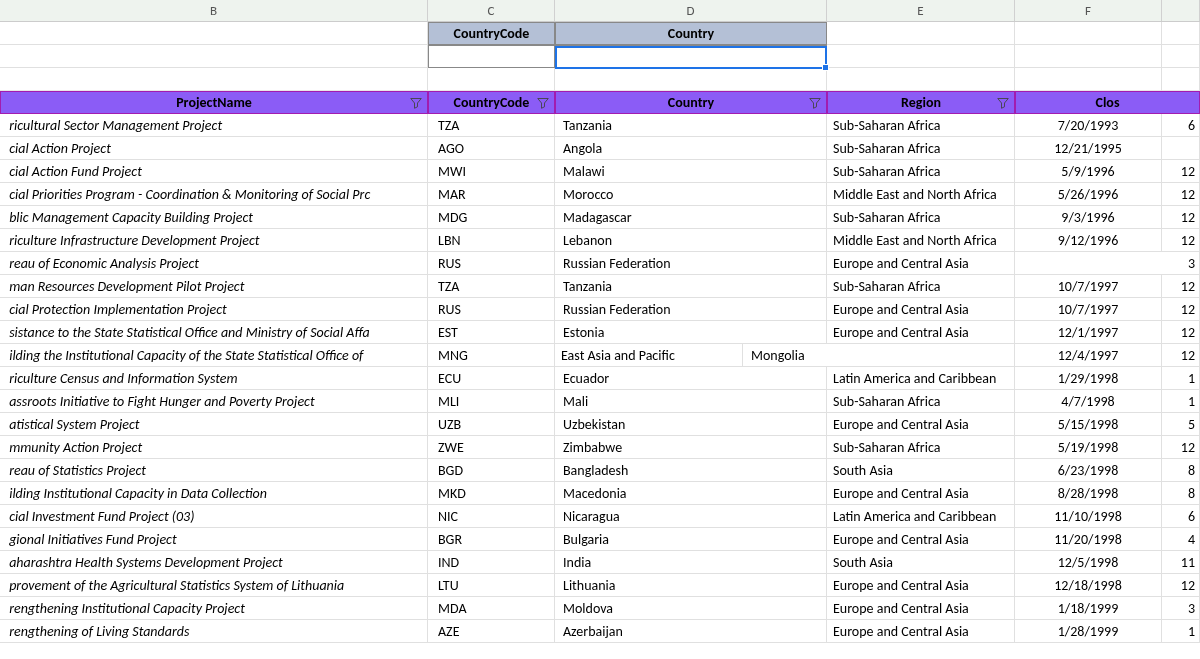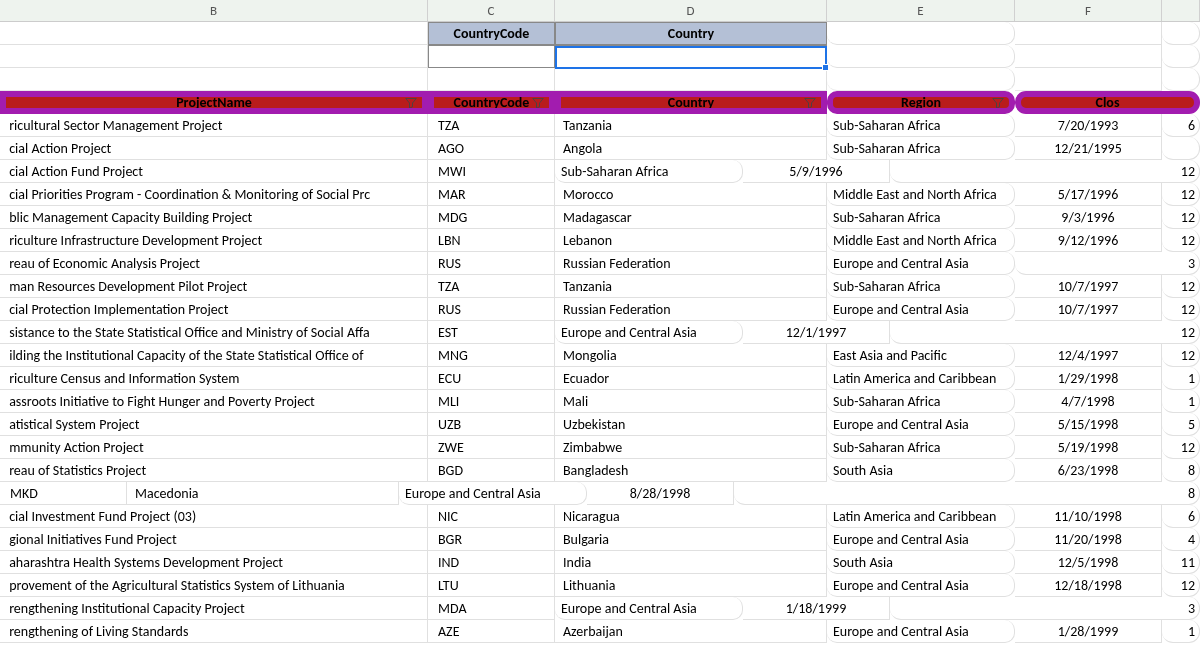--- a/index.html
+++ b/index.html
@@ -33,55 +33,55 @@
   .cell {
     border-right: 1px solid #e0e0e0;
     border-bottom: 1px solid #e0e0e0;
     padding: 2px 6px;
     overflow: hidden; white-space: nowrap;
     display: flex; align-items: center;
   }
   .c-b { width: 428px; }
   .c-c { width: 127px; }
   .c-d { width: 272px; }
-  .c-e { width: 188px; border-radius: 10px; }
+  .c-e { width: 188px; }
   .c-f { width: 147px; justify-content: center; }
-  .c-g { flex: 1; justify-content: flex-end; border-radius: 11px; }
+  .c-g { flex: 1; justify-content: flex-end; }
 
   
   .mini-hdr { background: #b4c0d6; font-weight: 700; justify-content: center; border: 1px solid #888; }
   .mini-emp { border: 1px solid #888; background: #fff; }
 
   
   .sel-cell {
     position: absolute;
     top: 46px; left: 555px; width: 272px; height: 23px;
     border: 2px solid #1e73e7;
     pointer-events: none;
   }
   .sel-handle {
     position: absolute; right: -4px; bottom: -4px; width: 7px; height: 7px;
     background: #1e73e7; border: 1px solid #fff;
   }
 
   
   .tbl-hdr .cell {
-    background: #b91c1c; font-weight: 700; border: 6px solid #a21caf;
+    background: #8b5cf6; font-weight: 700; border: 1px solid #a21caf;
     justify-content: center; position: relative;
   }
   .tbl-hdr .c-b { justify-content: center; }
 
   .filter-icon {
     position: absolute; right: 4px; top: 50%; transform: translateY(-50%);
     width: 14px; height: 14px;
     display: flex; align-items: center; justify-content: center;
   }
   .filter-icon svg { width: 12px; height: 12px; }
 
-  .data-row .c-b { justify-content: flex-start; }
+  .data-row .c-b { justify-content: flex-start; font-style: italic; }
   .data-row .c-c { justify-content: flex-start; padding-left: 10px; }
   .data-row .c-d { justify-content: flex-start; padding-left: 8px; }
   .data-row .c-e { justify-content: flex-start; padding-left: 6px; }
   .data-row .c-f { justify-content: center; }
   .data-row .c-g { justify-content: flex-end; padding-right: 4px; }
 
   .spacer-row .cell { border-bottom: 1px solid #e8e8e8; }
 </style>
 </head>
 <body>
@@ -175,30 +175,31 @@
         <div class="cell c-b">&nbsp;cial Action Project</div>
         <div class="cell c-c">AGO</div>
         <div class="cell c-d">Angola</div>
         <div class="cell c-e">Sub-Saharan Africa</div>
         <div class="cell c-f">12/21/1995</div>
         <div class="cell c-g"></div>
       </div>
       <div class="row data-row">
         <div class="cell c-b">&nbsp;cial Action Fund Project</div>
         <div class="cell c-c">MWI</div>
+        <div class="cell c-d">Malawi</div>
         <div class="cell c-e">Sub-Saharan Africa</div>
         <div class="cell c-f">5/9/1996</div>
         <div class="cell c-g">12</div>
       </div>
       <div class="row data-row">
         <div class="cell c-b">&nbsp;cial Priorities Program - Coordination &amp; Monitoring of Social Prc</div>
         <div class="cell c-c">MAR</div>
         <div class="cell c-d">Morocco</div>
         <div class="cell c-e">Middle East and North Africa</div>
-        <div class="cell c-f">5/17/1996</div>
+        <div class="cell c-f">5/26/1996</div>
         <div class="cell c-g">12</div>
       </div>
       <div class="row data-row">
         <div class="cell c-b">&nbsp;blic Management Capacity Building Project</div>
         <div class="cell c-c">MDG</div>
         <div class="cell c-d">Madagascar</div>
         <div class="cell c-e">Sub-Saharan Africa</div>
         <div class="cell c-f">9/3/1996</div>
         <div class="cell c-g">12</div>
       </div>
@@ -229,29 +230,30 @@
         <div class="cell c-b">&nbsp;cial Protection Implementation  Project</div>
         <div class="cell c-c">RUS</div>
         <div class="cell c-d">Russian Federation</div>
         <div class="cell c-e">Europe and Central Asia</div>
         <div class="cell c-f">10/7/1997</div>
         <div class="cell c-g">12</div>
       </div>
       <div class="row data-row">
         <div class="cell c-b">&nbsp;sistance to the State Statistical Office and Ministry of Social Affa</div>
         <div class="cell c-c">EST</div>
+        <div class="cell c-d">Estonia</div>
         <div class="cell c-e">Europe and Central Asia</div>
         <div class="cell c-f">12/1/1997</div>
         <div class="cell c-g">12</div>
       </div>
       <div class="row data-row">
         <div class="cell c-b">&nbsp;ilding the Institutional Capacity of the State Statistical Office of</div>
         <div class="cell c-c">MNG</div>
+        <div class="cell c-e">East Asia and Pacific</div>
         <div class="cell c-d">Mongolia</div>
-        <div class="cell c-e">East Asia and Pacific</div>
         <div class="cell c-f">12/4/1997</div>
         <div class="cell c-g">12</div>
       </div>
       <div class="row data-row">
         <div class="cell c-b">&nbsp;riculture Census and Information System</div>
         <div class="cell c-c">ECU</div>
         <div class="cell c-d">Ecuador</div>
         <div class="cell c-e">Latin America and Caribbean</div>
         <div class="cell c-f">1/29/1998</div>
         <div class="cell c-g">1</div>
@@ -282,20 +284,21 @@
       </div>
       <div class="row data-row">
         <div class="cell c-b">&nbsp;reau of Statistics Project</div>
         <div class="cell c-c">BGD</div>
         <div class="cell c-d">Bangladesh</div>
         <div class="cell c-e">South Asia</div>
         <div class="cell c-f">6/23/1998</div>
         <div class="cell c-g">8</div>
       </div>
       <div class="row data-row">
+        <div class="cell c-b">&nbsp;ilding Institutional Capacity in Data Collection</div>
         <div class="cell c-c">MKD</div>
         <div class="cell c-d">Macedonia</div>
         <div class="cell c-e">Europe and Central Asia</div>
         <div class="cell c-f">8/28/1998</div>
         <div class="cell c-g">8</div>
       </div>
       <div class="row data-row">
         <div class="cell c-b">&nbsp;cial Investment Fund Project (03)</div>
         <div class="cell c-c">NIC</div>
         <div class="cell c-d">Nicaragua</div>
@@ -323,20 +326,21 @@
         <div class="cell c-b">&nbsp;provement of the Agricultural Statistics System of Lithuania</div>
         <div class="cell c-c">LTU</div>
         <div class="cell c-d">Lithuania</div>
         <div class="cell c-e">Europe and Central Asia</div>
         <div class="cell c-f">12/18/1998</div>
         <div class="cell c-g">12</div>
       </div>
       <div class="row data-row">
         <div class="cell c-b">&nbsp;rengthening Institutional Capacity Project</div>
         <div class="cell c-c">MDA</div>
+        <div class="cell c-d">Moldova</div>
         <div class="cell c-e">Europe and Central Asia</div>
         <div class="cell c-f">1/18/1999</div>
         <div class="cell c-g">3</div>
       </div>
       <div class="row data-row">
         <div class="cell c-b">&nbsp;rengthening of Living Standards</div>
         <div class="cell c-c">AZE</div>
         <div class="cell c-d">Azerbaijan</div>
         <div class="cell c-e">Europe and Central Asia</div>
         <div class="cell c-f">1/28/1999</div>

